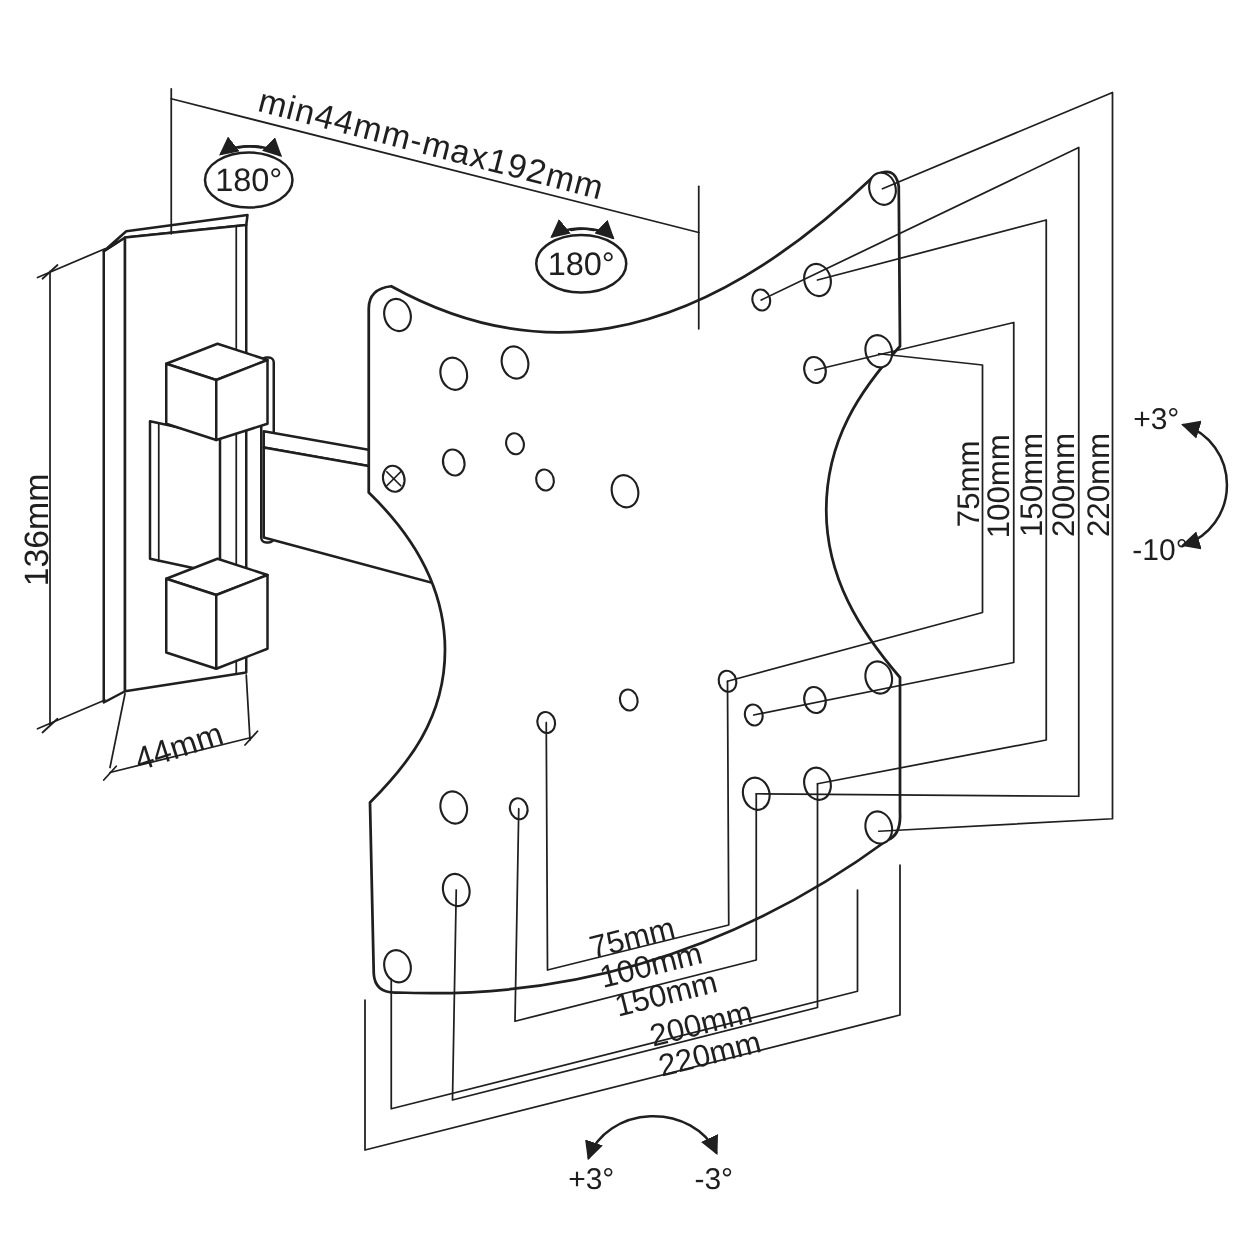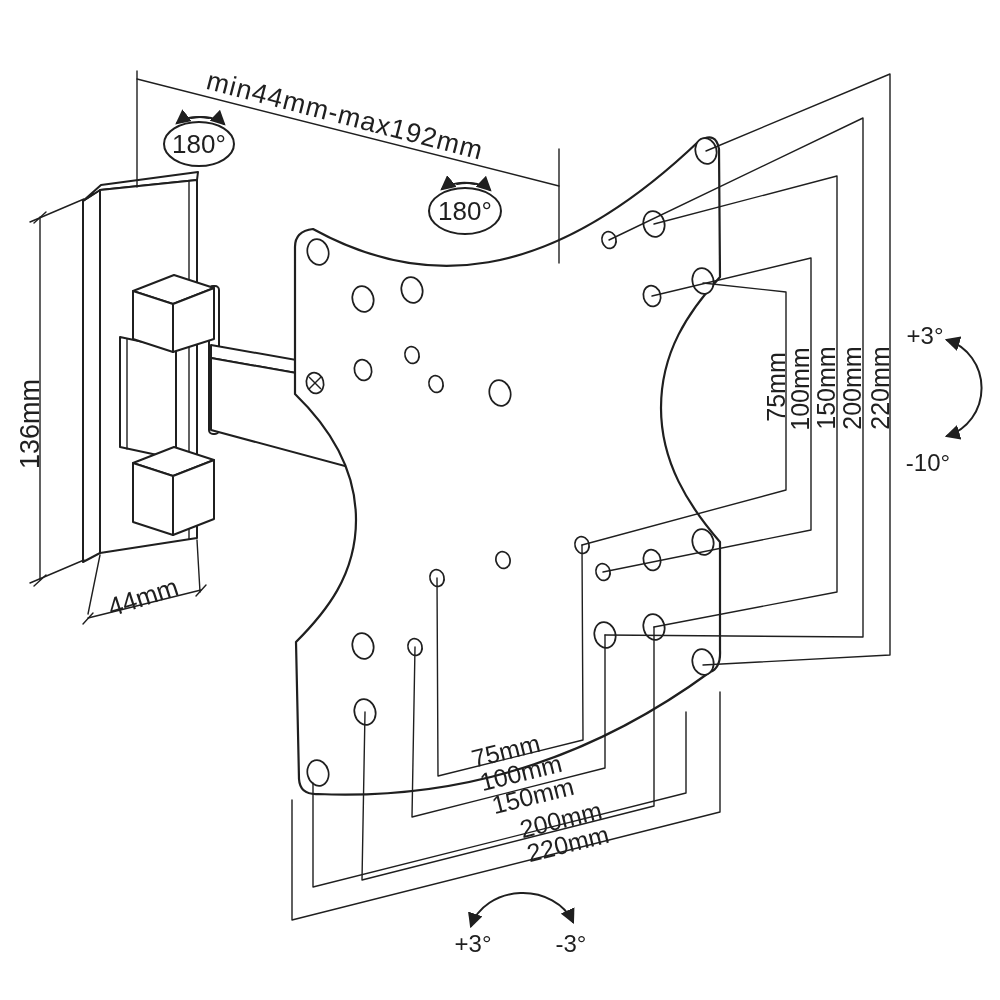--- a/index.html
+++ b/index.html
@@ -184,18 +184,18 @@
   <div class="lbl r90 fs25" style="left:852px;top:388px;">200mm</div>
   <div class="lbl r90 fs25" style="left:880px;top:388px;">220mm</div>
 
   <div class="lbl r14 fs25" style="left:506px;top:751px;">75mm</div>
   <div class="lbl r14 fs25" style="left:521px;top:773px;">100mm</div>
   <div class="lbl r14 fs25" style="left:533px;top:796px;">150mm</div>
   <div class="lbl r14 fs25" style="left:561px;top:820px;">200mm</div>
   <div class="lbl r14 fs25" style="left:568px;top:844px;">220mm</div>
 
   <div class="lbl fs24" style="left:925px;top:336px;">+3°</div>
-  <div class="lbl fs24" style="left:928px;top:441px;margin-top:22px;">-10°</div>
+  <div class="lbl fs24" style="left:928px;top:441px;">-10°</div>
 
   <div class="lbl fs24" style="left:473px;top:944px;">+3°</div>
   <div class="lbl fs24" style="left:571px;top:944px;">-3°</div>
 
 </div>
 
 </body></html>

